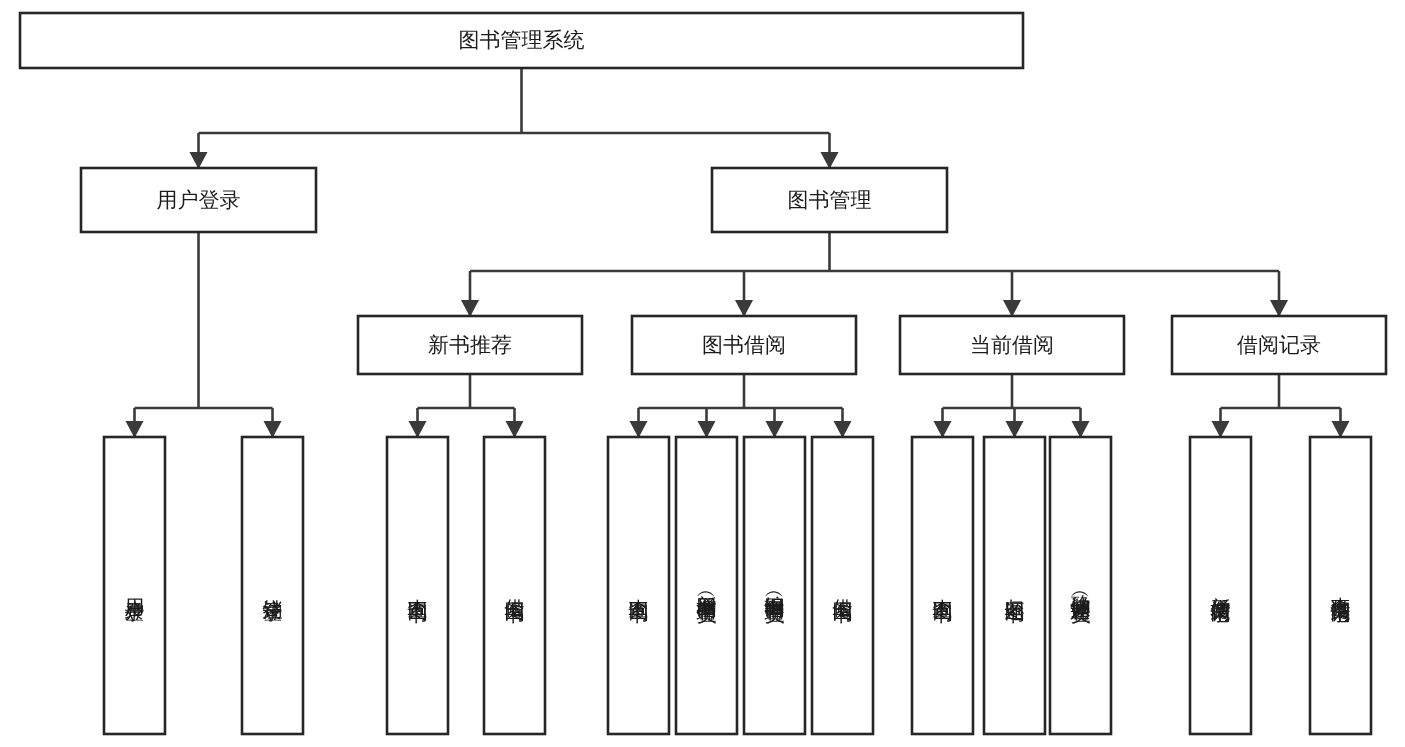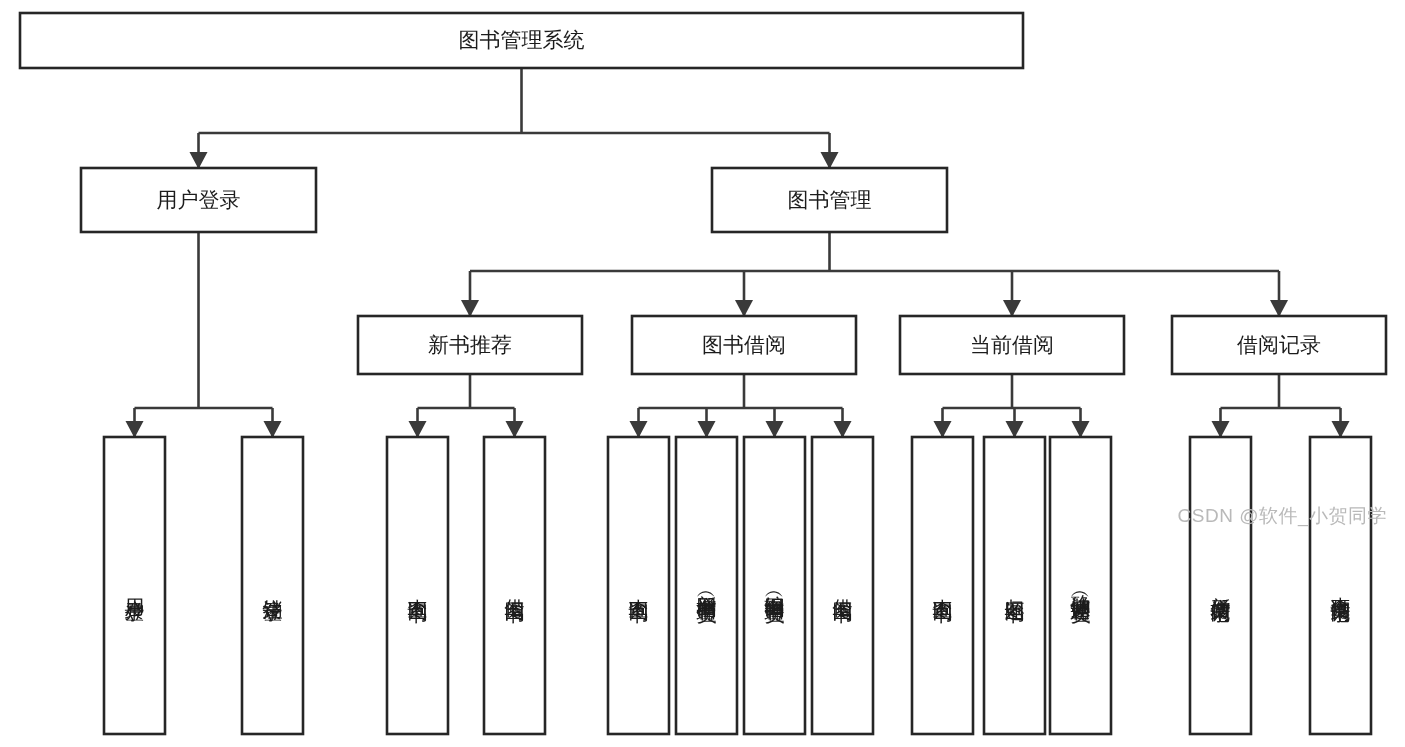--- a/index.html
+++ b/index.html
@@ -203,14 +203,13 @@
       <div class="vert-label-wrap" style="left: 1050px; top: 437px; width: 61px; height: 297px;">
         <span class="vert-label">确认归还（管理员）</span>
       </div>
       <div class="vert-label-wrap" style="left: 1190px; top: 437px; width: 61px; height: 297px;">
         <span class="vert-label">新增借阅记录</span>
       </div>
       <div class="vert-label-wrap" style="left: 1310px; top: 437px; width: 61px; height: 297px;">
         <span class="vert-label">查询借阅记录</span>
       </div>
     </div>
-  <div class="watermark">CSDN @软件_小贺同学</div>
 </div>
 
 </body></html>

